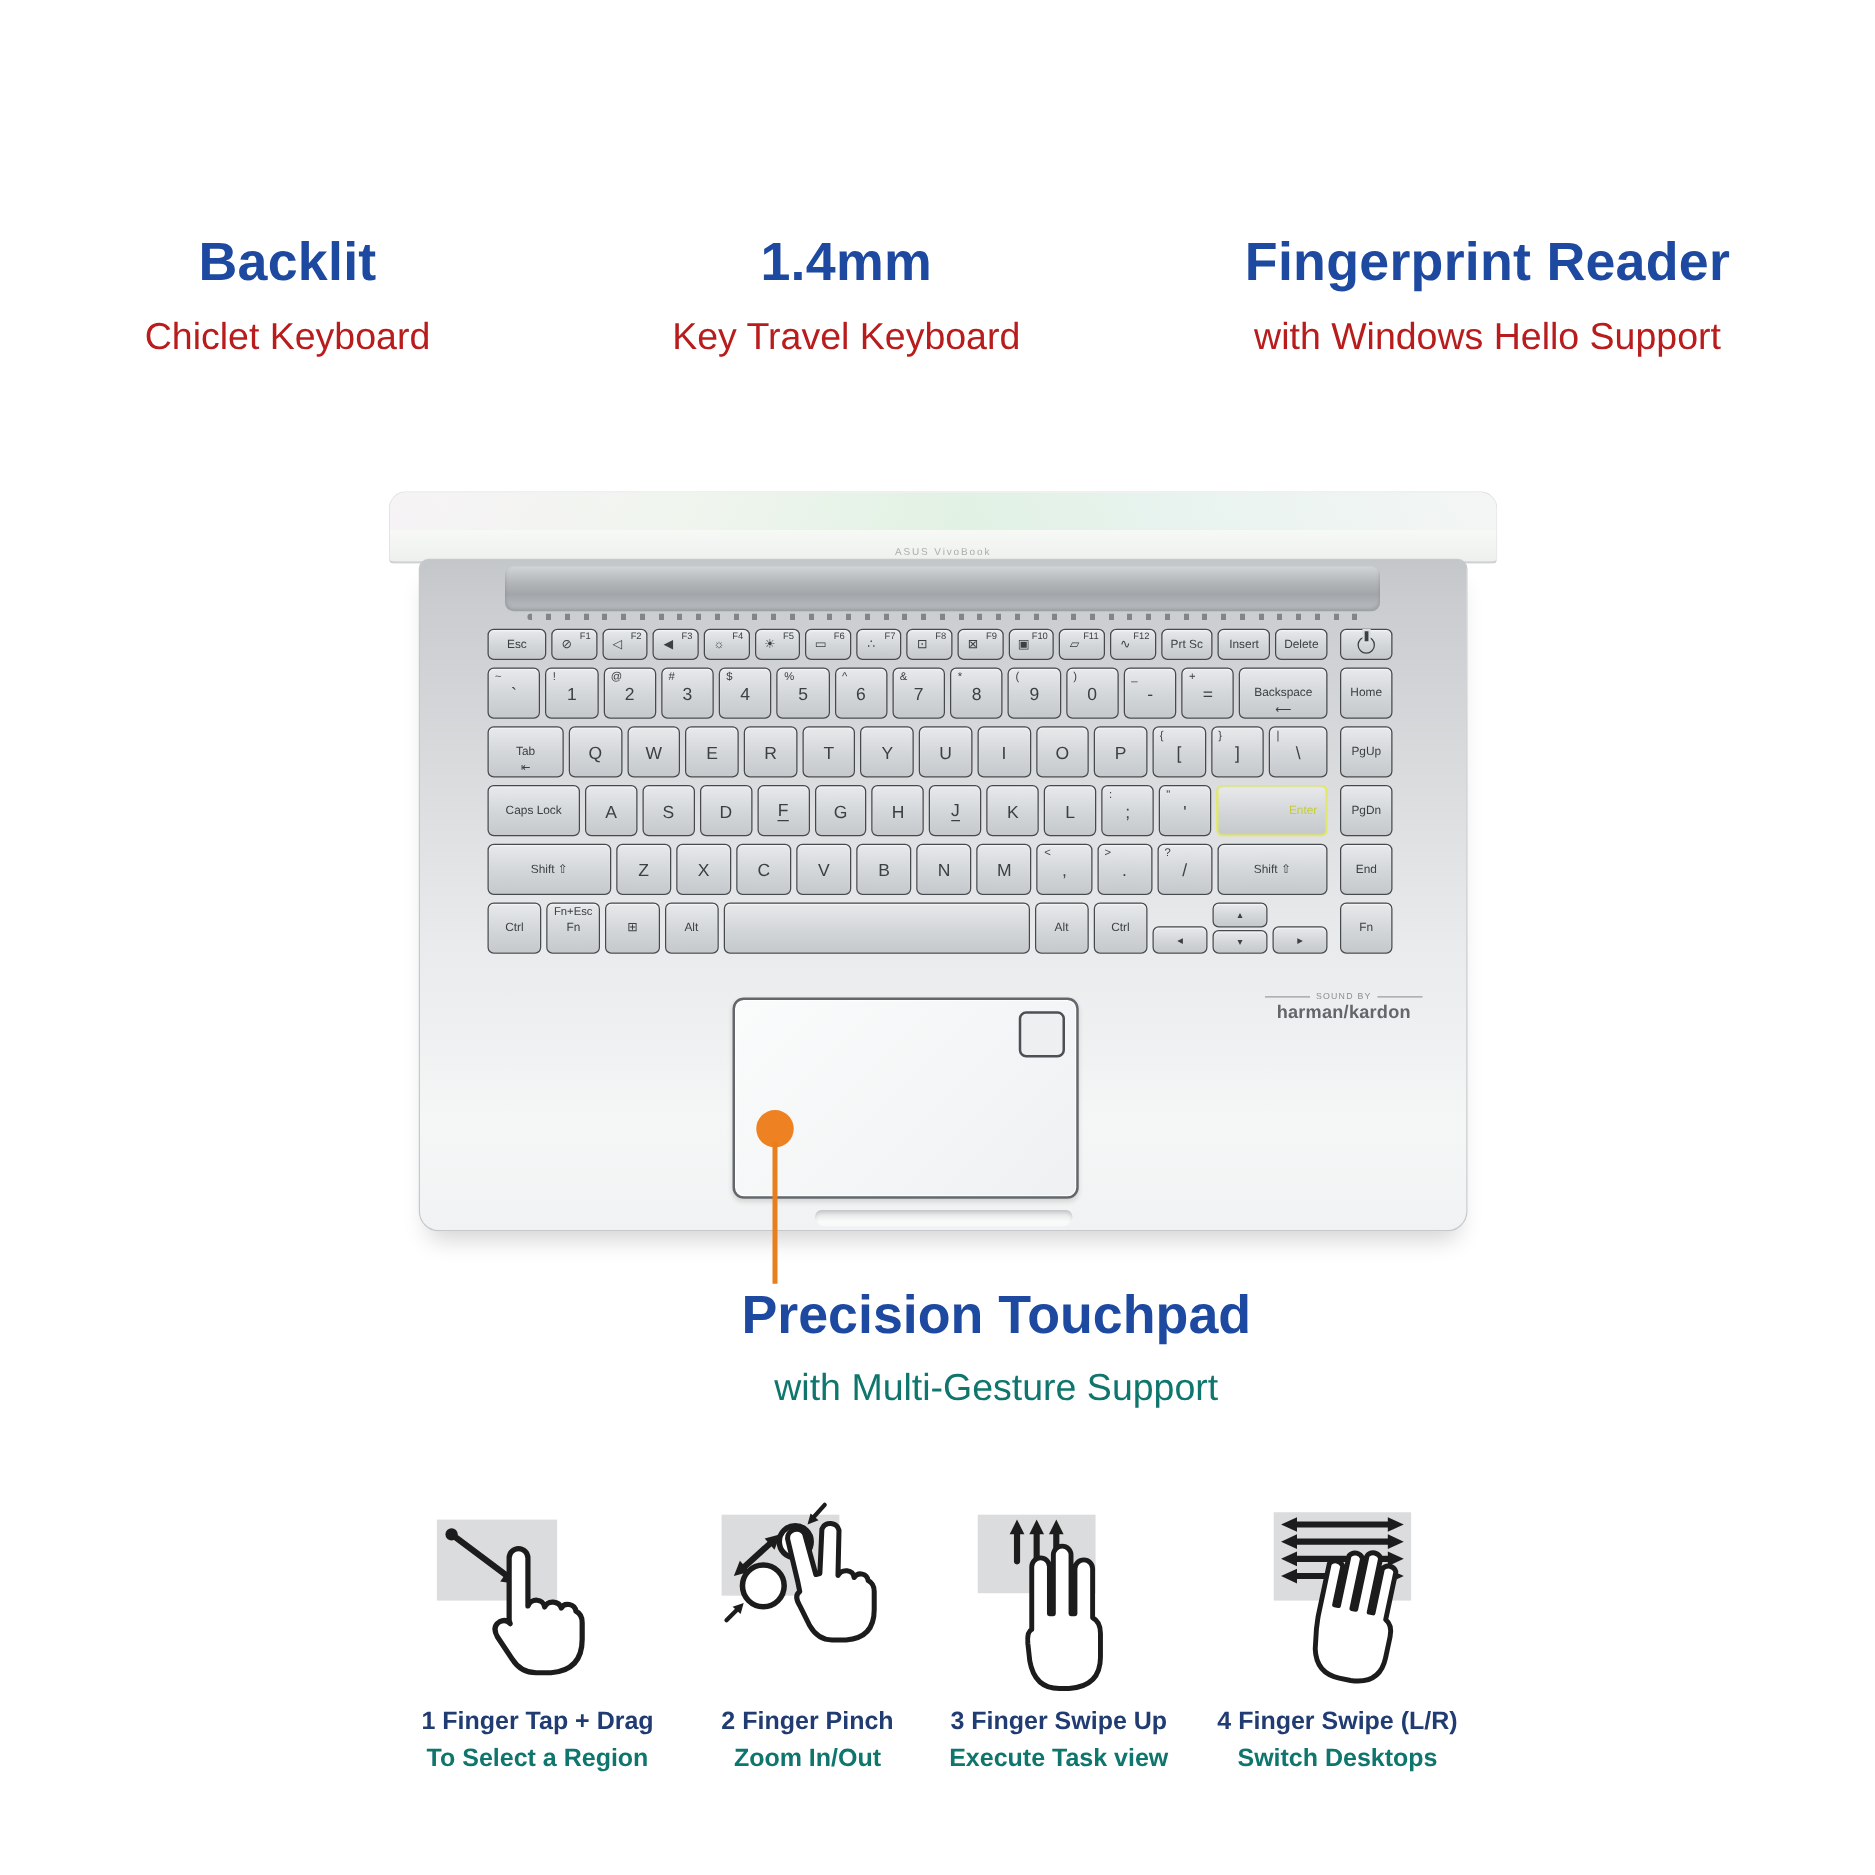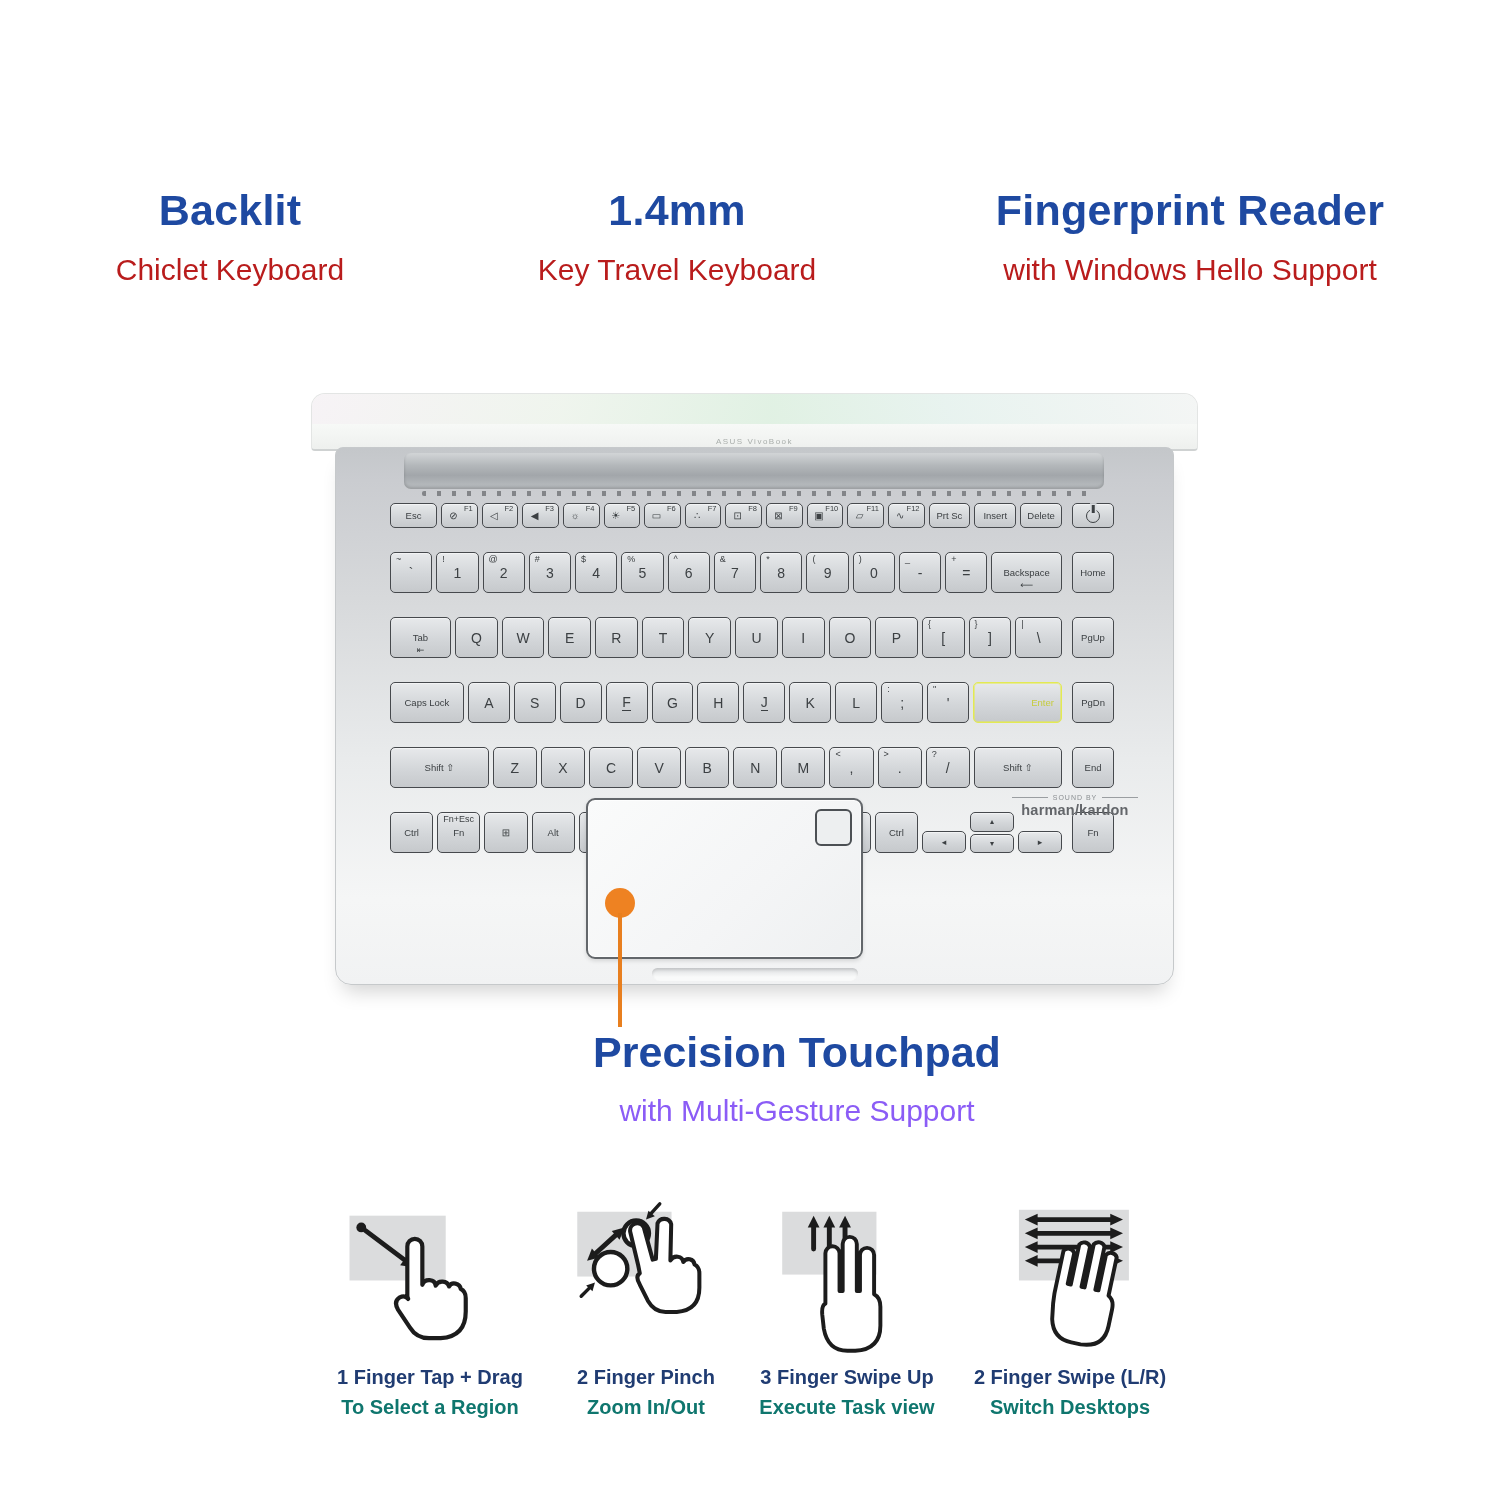--- a/index.html
+++ b/index.html
@@ -23,21 +23,21 @@
   .deck{position:absolute;left:0;top:54px;width:837px;height:536px;border-radius:8px 8px 16px 16px;
           background:linear-gradient(180deg,#c4c7ca 0%,#caccd0 6%,#d7d9db 28%,#e9ebec 58%,#f5f6f6 84%,#f1f2f3 100%);
           border:1px solid #c6c9cb;box-shadow:0 14px 20px -8px rgba(0,0,0,.18);}
   .hinge-bar{position:absolute;left:68px;top:5px;width:700px;height:36px;border-radius:7px;
           background:linear-gradient(180deg,#d2d5d7 0%,#b3b7ba 35%,#a2a6aa 62%,#bcc0c3 100%);
           box-shadow:inset 0 -2px 3px rgba(0,0,0,.18);}
   .vents{position:absolute;left:86px;top:43px;width:666px;height:5px;border-radius:2px;
           background:repeating-linear-gradient(90deg,rgba(70,73,76,.55) 0 4px,transparent 4px 15px);}
 
   
-  .kb{position:absolute;left:54px;top:55px;width:724px;display:flex;flex-direction:column;gap:24px;}
+  .kb{position:absolute;left:54px;top:55px;width:724px;display:flex;flex-direction:column;gap:6px;}
   .krow{display:flex;gap:4px;height:41px;}
   .krow.fnrow{height:25px;}
   .key{flex:1 1 0%;position:relative;min-width:0;display:flex;align-items:center;justify-content:center;
        background:linear-gradient(180deg,#e7e9eb 0%,#d3d6d9 55%,#c6c9cc 100%);
        border:1.6px solid #46494d;border-radius:5px;color:#3c4043;font-size:14px;
        box-shadow:inset 0 1px 1px rgba(255,255,255,.55);}
   .key.rcol{flex:0 0 40px;margin-left:6px;}
   .key .main{line-height:1;}
   .key .main.small{font-size:9.5px;}
   .key .main.homing{border-bottom:1.5px solid #3c4043;padding-bottom:1px;}
@@ -68,21 +68,21 @@
   .hk-brand{margin-top:1px;font-size:14.5px;font-weight:bold;color:#63666a;letter-spacing:.2px;}
   .notch{position:absolute;left:50%;top:520px;transform:translateX(-50%);width:206px;height:13px;
        border-radius:7px 7px 10px 10px;background:linear-gradient(180deg,#dcdee0 0%,#f9fafa 70%);
        box-shadow:inset 0 2px 3px rgba(0,0,0,.12);}
 
   
   .orange-dot{position:absolute;left:605px;top:888px;width:30px;height:30px;border-radius:50%;background:#ee8222;}
   .orange-line{position:absolute;left:618px;top:913px;width:4px;height:114px;background:#e87f1f;}
   .tp-callout{position:absolute;left:797px;top:1028px;transform:translateX(-50%);text-align:center;white-space:nowrap;}
   .tp-title{font-size:43px;font-weight:bold;color:#1e49a1;}
-  .tp-sub{margin-top:17px;font-size:30px;color:#8b5cf6;}
+  .tp-sub{margin-top:17px;font-size:30px;color:#0f766e;}
 
   
   .gesture{position:absolute;top:1198px;transform:translateX(-50%);width:236px;text-align:center;}
   .gesture svg{display:block;margin:0 auto;}
   .g-title{margin-top:6px;font-size:20px;font-weight:bold;color:#203c72;white-space:nowrap;}
   .g-sub{margin-top:7px;font-size:20px;font-weight:bold;color:#0f766e;white-space:nowrap;}
   .gline{stroke:#1c1c1c;stroke-width:5;fill:none;stroke-linecap:round;}
   .gthin{stroke:#1c1c1c;stroke-width:3.5;fill:none;stroke-linecap:round;}
   .ghead{fill:#1c1c1c;stroke:none;}
   .ghand{fill:#ffffff;stroke:#1c1c1c;stroke-width:5;stroke-linejoin:round;}
@@ -497,17 +497,17 @@
       <line class="gline" x1="76" y1="50" x2="152" y2="50"></line>
         <polygon class="ghead" points="64,50 77,44 77,56"></polygon>
         <polygon class="ghead" points="164,50 151,44 151,56"></polygon>
       <line class="gline" x1="76" y1="64" x2="152" y2="64"></line>
         <polygon class="ghead" points="64,64 77,58 77,70"></polygon>
         <polygon class="ghead" points="164,64 151,58 151,70"></polygon>
       <g transform="translate(88,26) rotate(12) scale(0.8)">
         <path class="ghand" d="M26 84 L26 30 A8 8 0 0 1 40 30 L40 70 L44 70 L44 18 A8 8 0 0 1 58 18 L58 70 L62 70 L62 14 A8 8 0 0 1 76 14 L76 70 L80 70 L80 24 A8 8 0 0 1 94 24 L94 74 Q102 78 102 90 L102 112 Q102 140 72 142 L60 142 Q36 142 30 118 L27 98 Q26 86 26 84 Z"></path>
       </g>
     </svg>
-    <div class="g-title">2 Finger Swipe (L/R)</div>
+    <div class="g-title">4 Finger Swipe (L/R)</div>
     <div class="g-sub">Switch Desktops</div>
   </div>
 
 </div>
 
 </body></html>

